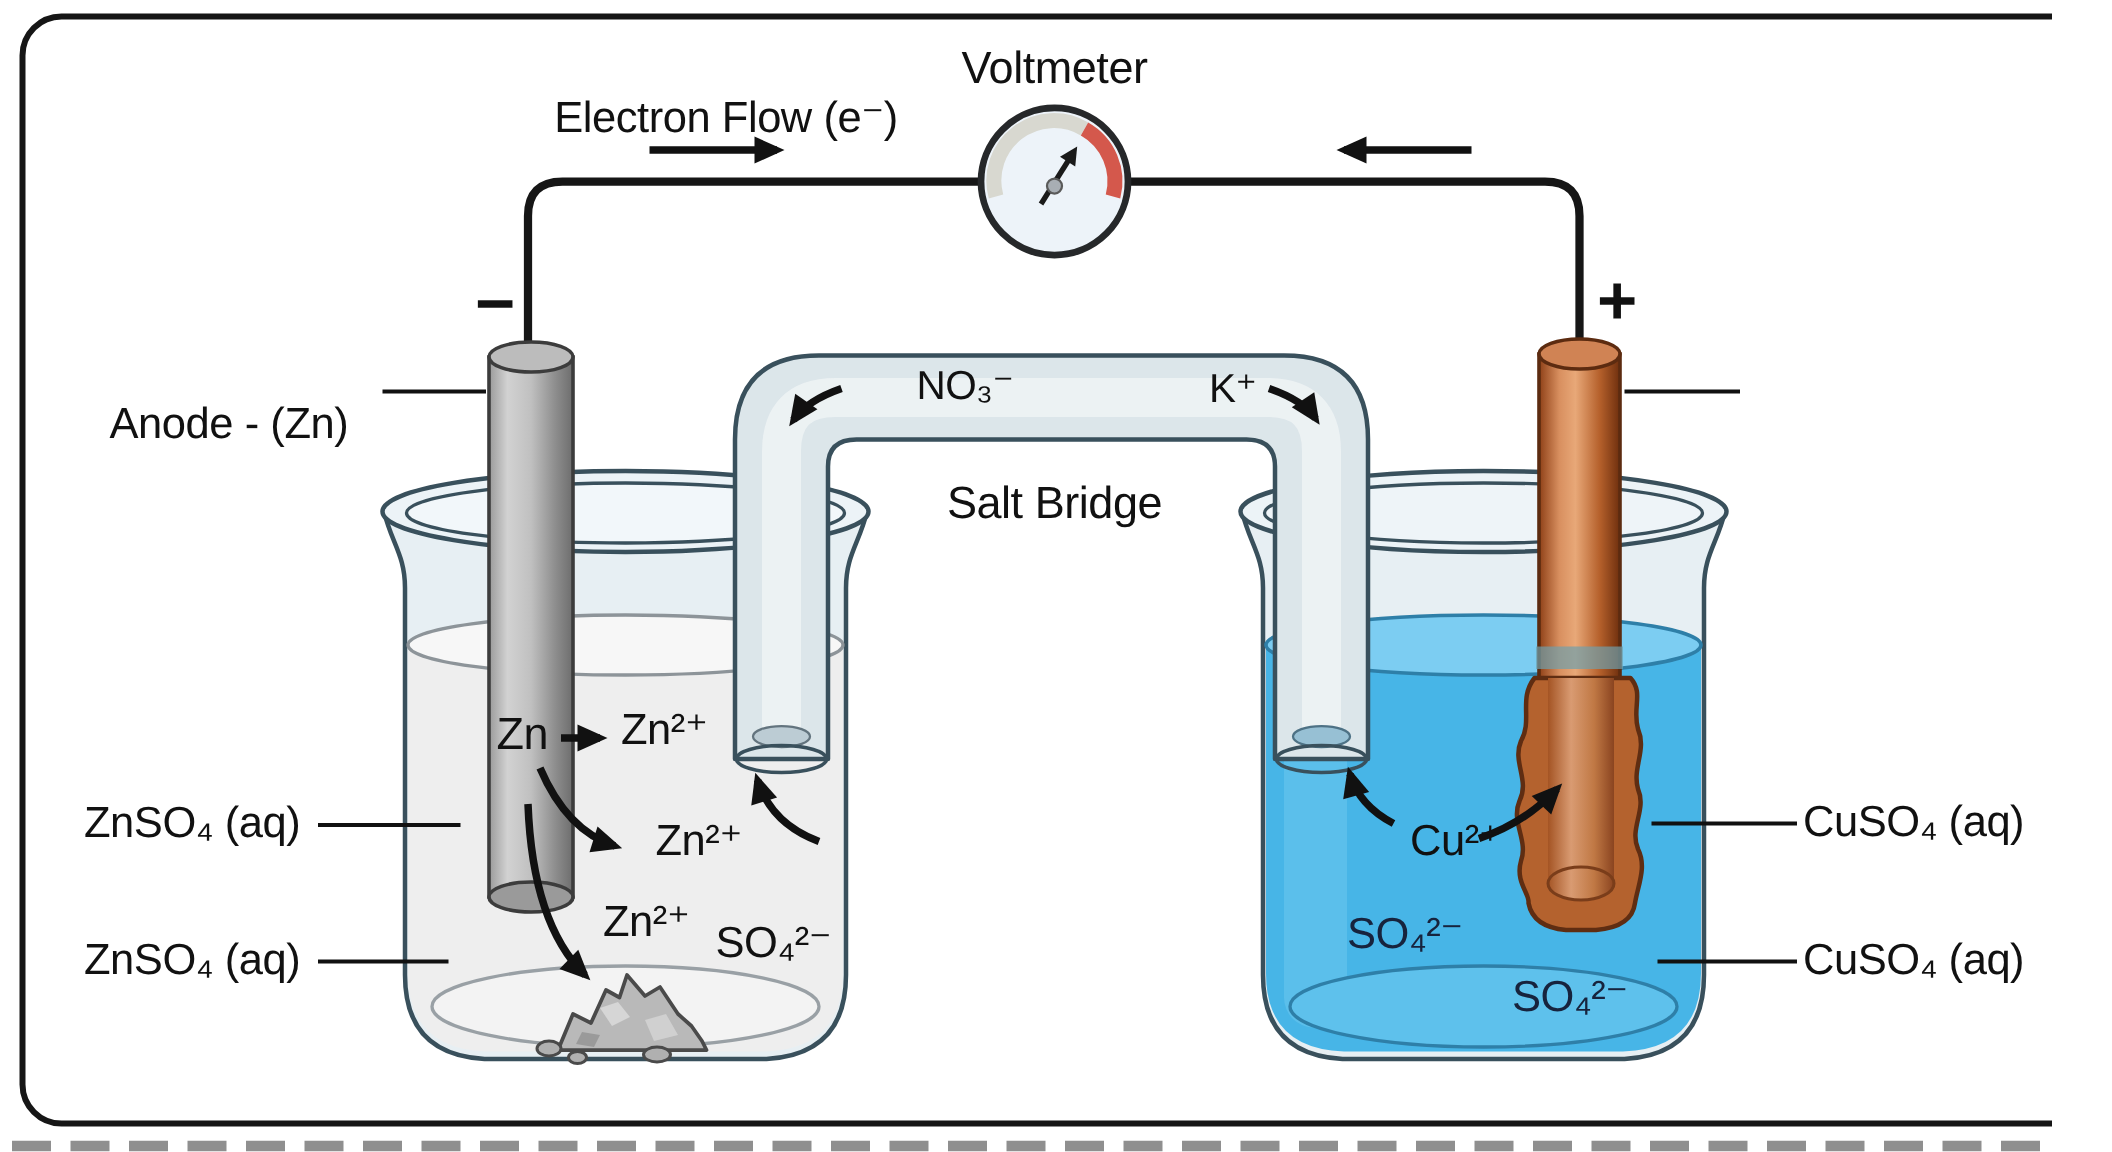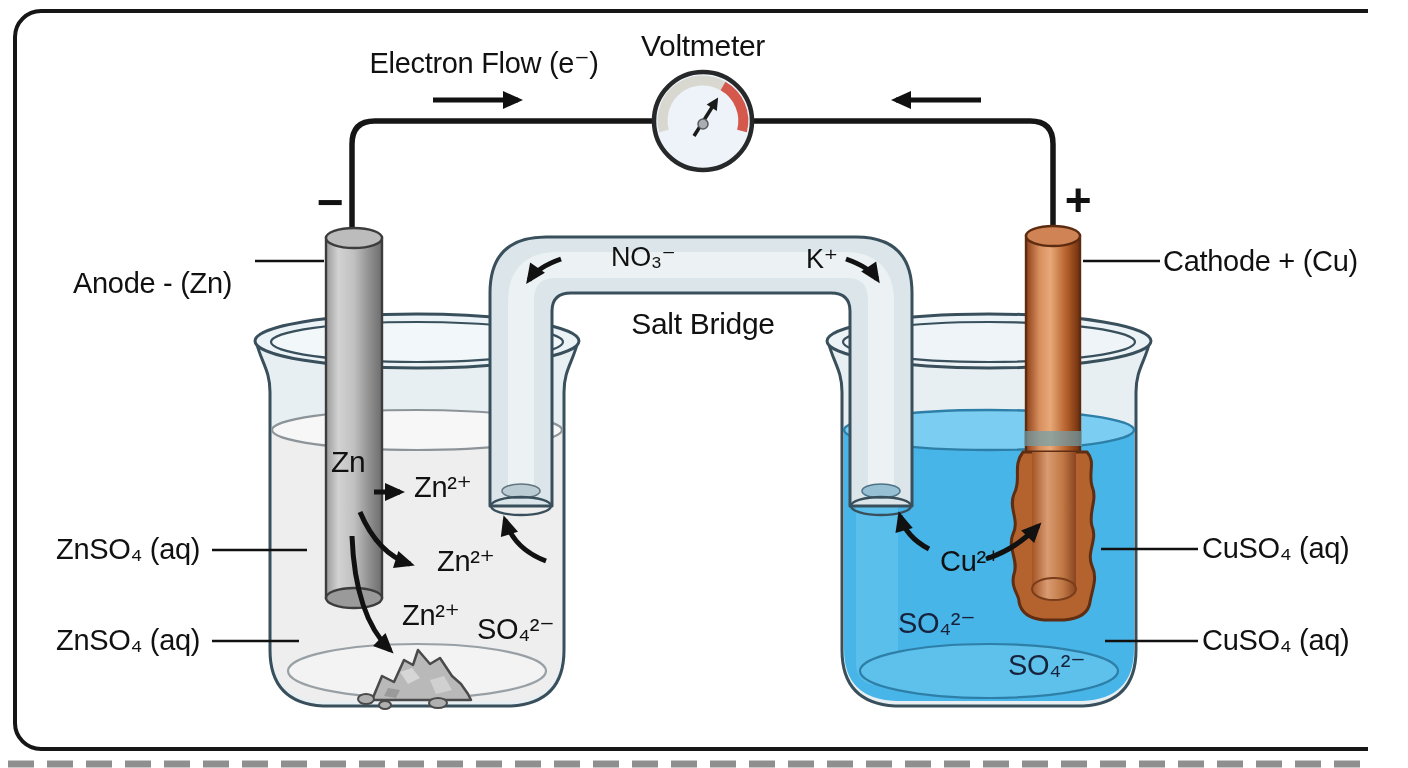--- a/index.html
+++ b/index.html
@@ -133,30 +133,29 @@
     <line x1="255" y1="261" x2="324" y2="261"></line>
     <line x1="1083" y1="261" x2="1160" y2="261"></line>
     <line x1="212" y1="550" x2="307" y2="550"></line>
     <line x1="212" y1="641" x2="299" y2="641"></line>
     <line x1="1101" y1="549" x2="1198" y2="549"></line>
     <line x1="1105" y1="641" x2="1198" y2="641"></line>
   </g>
 </svg>
 
 <div class="lbl c f30" style="left:703px;top:30px;">Voltmeter</div>
-<div class="lbl c f29" style="left:484px;top:48px;">Electron Flow (e⁻)</div>
+<div class="lbl c f29" style="left:484px;top:64px;">Electron Flow (e⁻)</div>
 <div class="lbl c sign" style="left:330px;top:178px;">−</div>
 <div class="lbl c sign" style="left:1078px;top:176px;">+</div>
 <div class="lbl f29" style="left:73px;top:246px;margin-top:22px;">Anode - (Zn)</div>
-<div class="lbl f29" style="left:1163px;top:246px;">Cathode + (Cu)</div>
 <div class="lbl f27" style="left:563px;top:243px;margin-left:48px;">NO₃⁻</div>
 <div class="lbl f27" style="left:806px;top:245px;">K⁺</div>
-<div class="lbl c f30" style="left:703px;top:308px;">Salt Bridge</div>
+<div class="lbl c f30" style="left:703px;top:320px;">Salt Bridge</div>
 
-<div class="lbl f30" style="left:331px;top:446px;">Zn</div>
+<div class="lbl f30" style="left:331px;top:474px;">Zn</div>
 <div class="lbl f29" style="left:414px;top:472px;">Zn²⁺</div>
 <div class="lbl f29" style="left:437px;top:546px;">Zn²⁺</div>
 <div class="lbl f29" style="left:402px;top:600px;">Zn²⁺</div>
 <div class="lbl f29" style="left:477px;top:614px;">SO₄²⁻</div>
 <div class="lbl f29" style="left:56px;top:534px;">ZnSO₄ (aq)</div>
 <div class="lbl f29" style="left:56px;top:625px;">ZnSO₄ (aq)</div>
 
 <div class="lbl f29" style="left:940px;top:546px;">Cu²⁺</div>
 <div class="lbl f29 navy" style="left:898px;top:608px;">SO₄²⁻</div>
 <div class="lbl f29 navy" style="left:1008px;top:650px;">SO₄²⁻</div>

